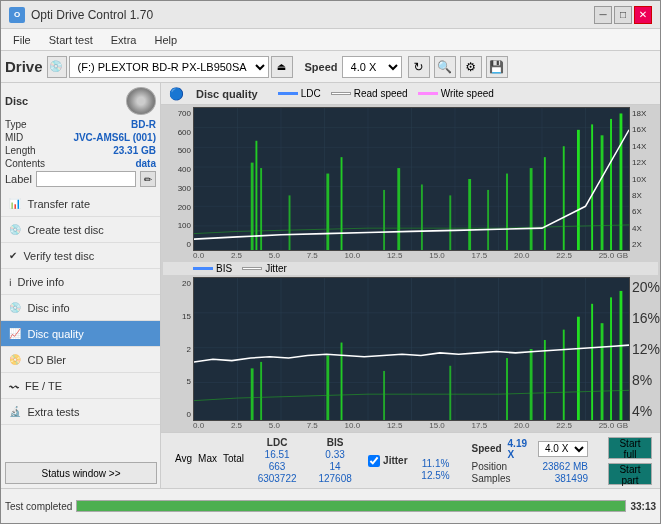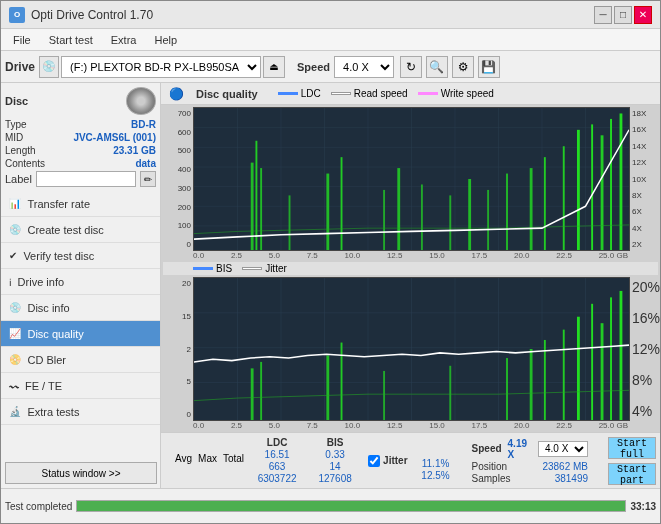--- a/index.html
+++ b/index.html
@@ -43,21 +43,21 @@
     
     .toolbar {
       background: #f0f0f0;
       height: 32px;
       display: flex;
       align-items: center;
       padding: 0 4px;
       border-bottom: 1px solid #ccc;
       gap: 4px;
     }
-    .toolbar-label { font-size: 12px; color: #333; font-weight: bold; }
+    .toolbar-label { font-size: 15px; color: #333; font-weight: bold; }
     .drive-select {
       height: 22px;
       font-size: 11px;
       border: 1px solid #aaa;
       background: white;
       padding: 0 4px;
       width: 200px;
     }
     .toolbar-btn {
       height: 22px;
@@ -148,26 +148,25 @@
       background: #e8e8e8;
       cursor: pointer;
       font-size: 10px;
       padding: 0 6px;
       width: 152px;
     }
 
     .start-full-btn, .start-part-btn {
       height: 22px;
       border: 1px solid #aaa;
-      background: #7dd3fc;
+      background: #0f766e;
       cursor: pointer;
       font-size: 10px;
       padding: 0 8px;
       margin-left: 12px;
-      font-family: Liberation Mono, monospace;
     }
     
     .disc-info-section {
       background: #f0f0f0;
       padding: 4px;
     }
 
     .right-main {
       display: flex;
       flex-direction: column;

